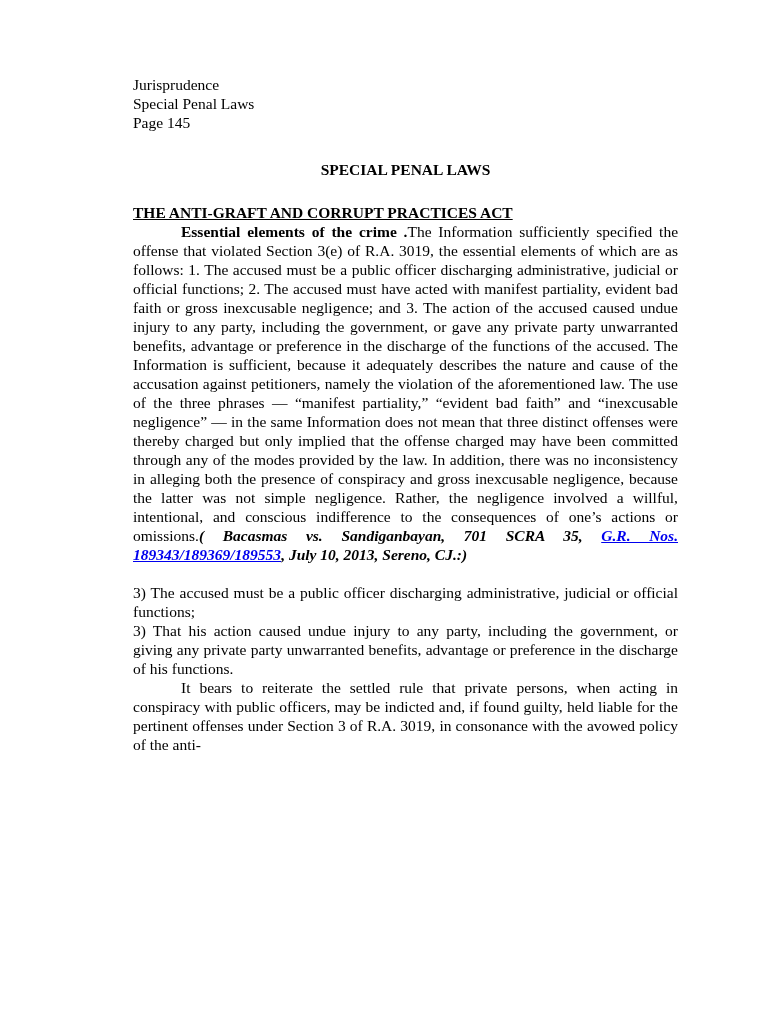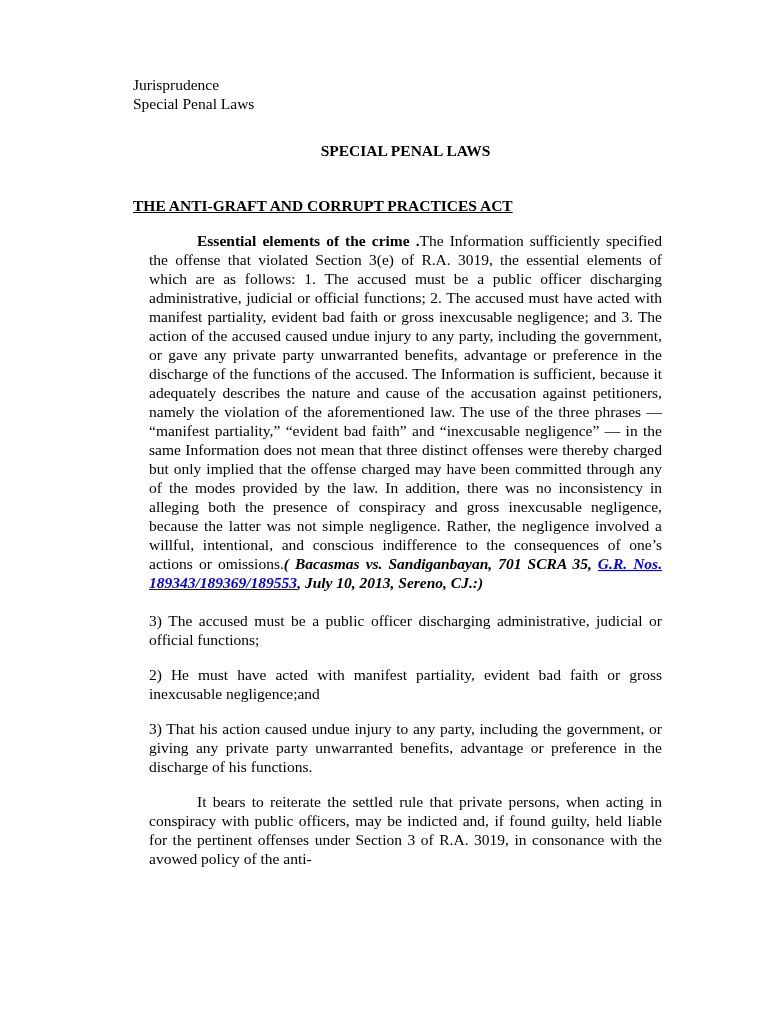--- a/index.html
+++ b/index.html
@@ -20,25 +20,25 @@
     padding: 75px 90px 0 133px;
   }
   .hdr-line { white-space: pre; }
   .doc-title {
     text-align: center;
     font-weight: bold;
     margin-top: 28px;
   }
   .section-heading {
     font-weight: bold;
-    margin-top: 36px;
+    margin-top: 24px;
   }
   .section-heading .u { text-decoration: underline; }
   p.body-par {
-    margin: 16px;
+    margin: 0;
     text-align: justify;
   }
   .par1 { margin-top: 22px; text-indent: 48px; }
   .par2 { margin-top: 17px; text-indent: 48px; }
   .list-block { margin-top: 19px; }
   .par3 { margin-top: 19px; text-indent: 48px; }
   .lead-bold { font-weight: bold; }
   .citation { font-weight: bold; font-style: italic; }
   a.case-link {
     font-weight: bold;
@@ -48,34 +48,34 @@
   }
 </style>
 </head>
 <body style="background: rgb(255, 255, 255); color: rgb(0, 0, 0);">
 
 <div class="page">
 
   <div class="header-block">
     <div class="hdr-line">Jurisprudence</div>
     <div class="hdr-line">Special Penal Laws</div>
+    <div class="hdr-line">Page 145</div>
   </div>
 
   <div class="doc-title">SPECIAL PENAL LAWS</div>
 
   <div class="section-heading">
     <span class="u">THE ANTI-GRAFT AND CORRUPT PRACTICES ACT</span>
   </div>
 
   <p class="body-par par1">
     <span class="lead-bold">Essential elements of the crime .</span><span>The Information sufficiently specified the offense that violated Section 3(e) of R.A. 3019, the essential elements of which are as follows: 1. The accused must be a public officer discharging administrative, judicial or official functions; 2. The accused must have acted with manifest partiality, evident bad faith or gross inexcusable negligence; and 3. The action of the accused caused undue injury to any party, including the government, or gave any private party unwarranted benefits, advantage or preference in the discharge of the functions of the accused. The Information is sufficient, because it adequately describes the nature and cause of the accusation against petitioners, namely the violation of the aforementioned law. The use of the three phrases — “manifest partiality,” “evident bad faith” and “inexcusable negligence” — in the same Information does not mean that three distinct offenses were thereby charged but only implied that the offense charged may have been committed through any of the modes provided by the law. In addition, there was no inconsistency in alleging both the presence of conspiracy and gross inexcusable negligence, because the latter was not simple negligence. Rather, the negligence involved a willful, intentional, and conscious indifference to the consequences of one’s actions or omissions.</span><span class="citation">( Bacasmas vs. Sandiganbayan, 701 SCRA 35, </span><a class="case-link" id="case-link" style="color: rgb(0, 0, 238);">G.R. Nos. 189343/189369/189553</a><span class="citation">, July 10, 2013, Sereno, CJ.:)</span>
   </p>
 
 
   <div class="list-block">
     <p class="body-par">3) The accused must be a public officer discharging administrative, judicial or official functions;</p>
-    <p class="body-par">2) He must have acted with manifest partiality, evident bad faith or gross inexcusable negligence;and</p>
     <p class="body-par">3) That his action caused undue injury to any party, including the government, or giving any private party unwarranted benefits, advantage or preference in the discharge of his functions.</p>
   </div>
 
   <p class="body-par par3">It bears to reiterate the settled rule that private persons, when acting in conspiracy with public officers, may be indicted and, if found guilty, held liable for the pertinent offenses under Section 3 of R.A. 3019, in consonance with the avowed policy of the anti-</p>
 
 </div>
 
 </body></html>

